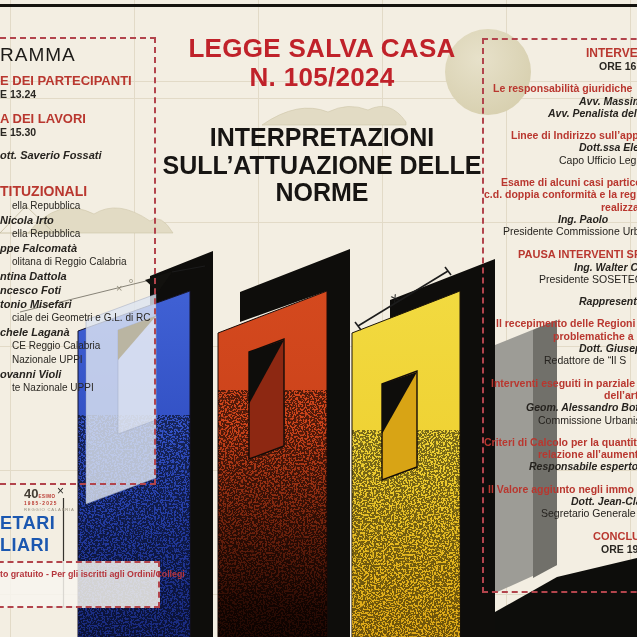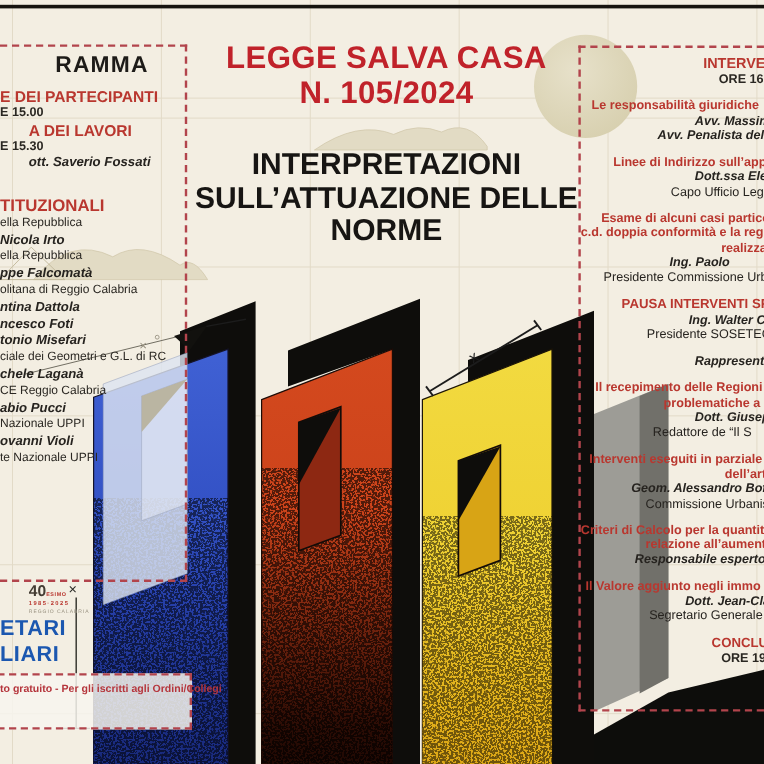--- a/index.html
+++ b/index.html
@@ -17,28 +17,28 @@
   .box-left{left:-20px;top:37px;width:176px;height:448px;}
   .box-right{left:482px;top:38px;width:224px;height:555px;}
   .note-box{left:-12px;top:561px;width:172px;height:47px;background:rgba(247,244,238,0.85);}
   
   .title-red{left:162px;top:34px;width:320px;text-align:center;color:#c0222a;
     font-size:26px;line-height:29px;font-weight:800;letter-spacing:.3px;}
   .title-black{left:157px;top:124px;width:330px;text-align:center;color:#171513;
     font-size:25px;line-height:27.5px;font-weight:800;}
   
   .col-left{left:0;top:44px;width:170px;color:#26231f;}
-  .col-left .head{font-size:19px;line-height:21px;font-weight:700;color:#1d1b18;letter-spacing:1px;text-align:center;}
+  .col-left .head{font-size:19px;line-height:21px;font-weight:400;color:#1d1b18;letter-spacing:1px;}
   .ln{white-space:nowrap;}
   .lh{font-size:13px;line-height:15px;font-weight:800;color:#b9372f;margin-top:8px;}
   .lh2{font-size:14px;line-height:16px;font-weight:800;color:#b9372f;margin-top:21px;}
   .lt{font-size:10.5px;line-height:12.5px;font-weight:700;color:#2a2722;}
   .lnm{font-size:11px;line-height:14px;font-style:italic;font-weight:600;color:#26231f;}
-  .lrr{font-size:10px;line-height:14px;color:#2a2722;}
-  .mt8{margin-top:0;padding-left:24px;} .mtN{margin-top:18px;}
+  .lrr{font-size:10px;line-height:14px;color:#2a2722;padding-left:12px;}
+  .mt8{margin-top:10px;} .mtN{margin-top:18px;}
   
   .col-right{left:483px;top:46px;width:240px;color:#26231f;}
   .col-right .ln{font-size:10.5px;line-height:12.3px;}
   .sec{font-size:12px !important;line-height:14px !important;font-weight:800;color:#b9372f;}
   .sec2{font-size:11px !important;line-height:13px !important;font-weight:800;color:#b9372f;}
   .time{font-weight:700;color:#2a2722;}
   .topic{font-weight:700;color:#b9372f;}
   .name{font-style:italic;font-weight:600;}
   .role{font-weight:400;}
   .mt{margin-top:10px;}
@@ -177,37 +177,36 @@
   <div class="abs title-black">
     <div>INTERPRETAZIONI</div>
     <div>SULL’ATTUAZIONE DELLE</div>
     <div>NORME</div>
   </div>
 
   <div class="abs col-left">
     <div class="head">RAMMA</div>
 
   <div class="ln lh">E DEI PARTECIPANTI</div>
-      <div class="ln lt">E 15.00</div>
+      <div class="ln lt">E 13.24</div>
       <div class="ln lh mt8">A DEI LAVORI</div>
       <div class="ln lt">E 15.30</div>
       <div class="ln lnm mt8">ott. Saverio Fossati</div>
       <div class="ln lh2">TITUZIONALI</div>
       <div class="ln lrr">ella Repubblica</div>
       <div class="ln lnm">Nicola Irto</div>
       <div class="ln lrr">ella Repubblica</div>
       <div class="ln lnm">ppe Falcomatà</div>
       <div class="ln lrr">olitana di Reggio Calabria</div>
       <div class="ln lnm">ntina Dattola</div>
       <div class="ln lnm">ncesco Foti</div>
       <div class="ln lnm">tonio Misefari</div>
       <div class="ln lrr">ciale dei Geometri e G.L. di RC</div>
       <div class="ln lnm">chele Laganà</div>
       <div class="ln lrr">CE Reggio Calabria</div>
-      <div class="ln lnm">abio Pucci</div>
       <div class="ln lrr">Nazionale UPPI</div>
       <div class="ln lnm">ovanni Violi</div>
       <div class="ln lrr">te Nazionale UPPI</div>
     </div>
 
   <div class="abs col-right">
 
   <div class="ln sec" style="margin-left: 103px;">INTERVE</div>
       <div class="ln time" style="margin-left: 116px;">ORE 16.</div>
       <div class="ln topic mt" style="margin-left: 10px;">Le responsabilità giuridiche</div>

